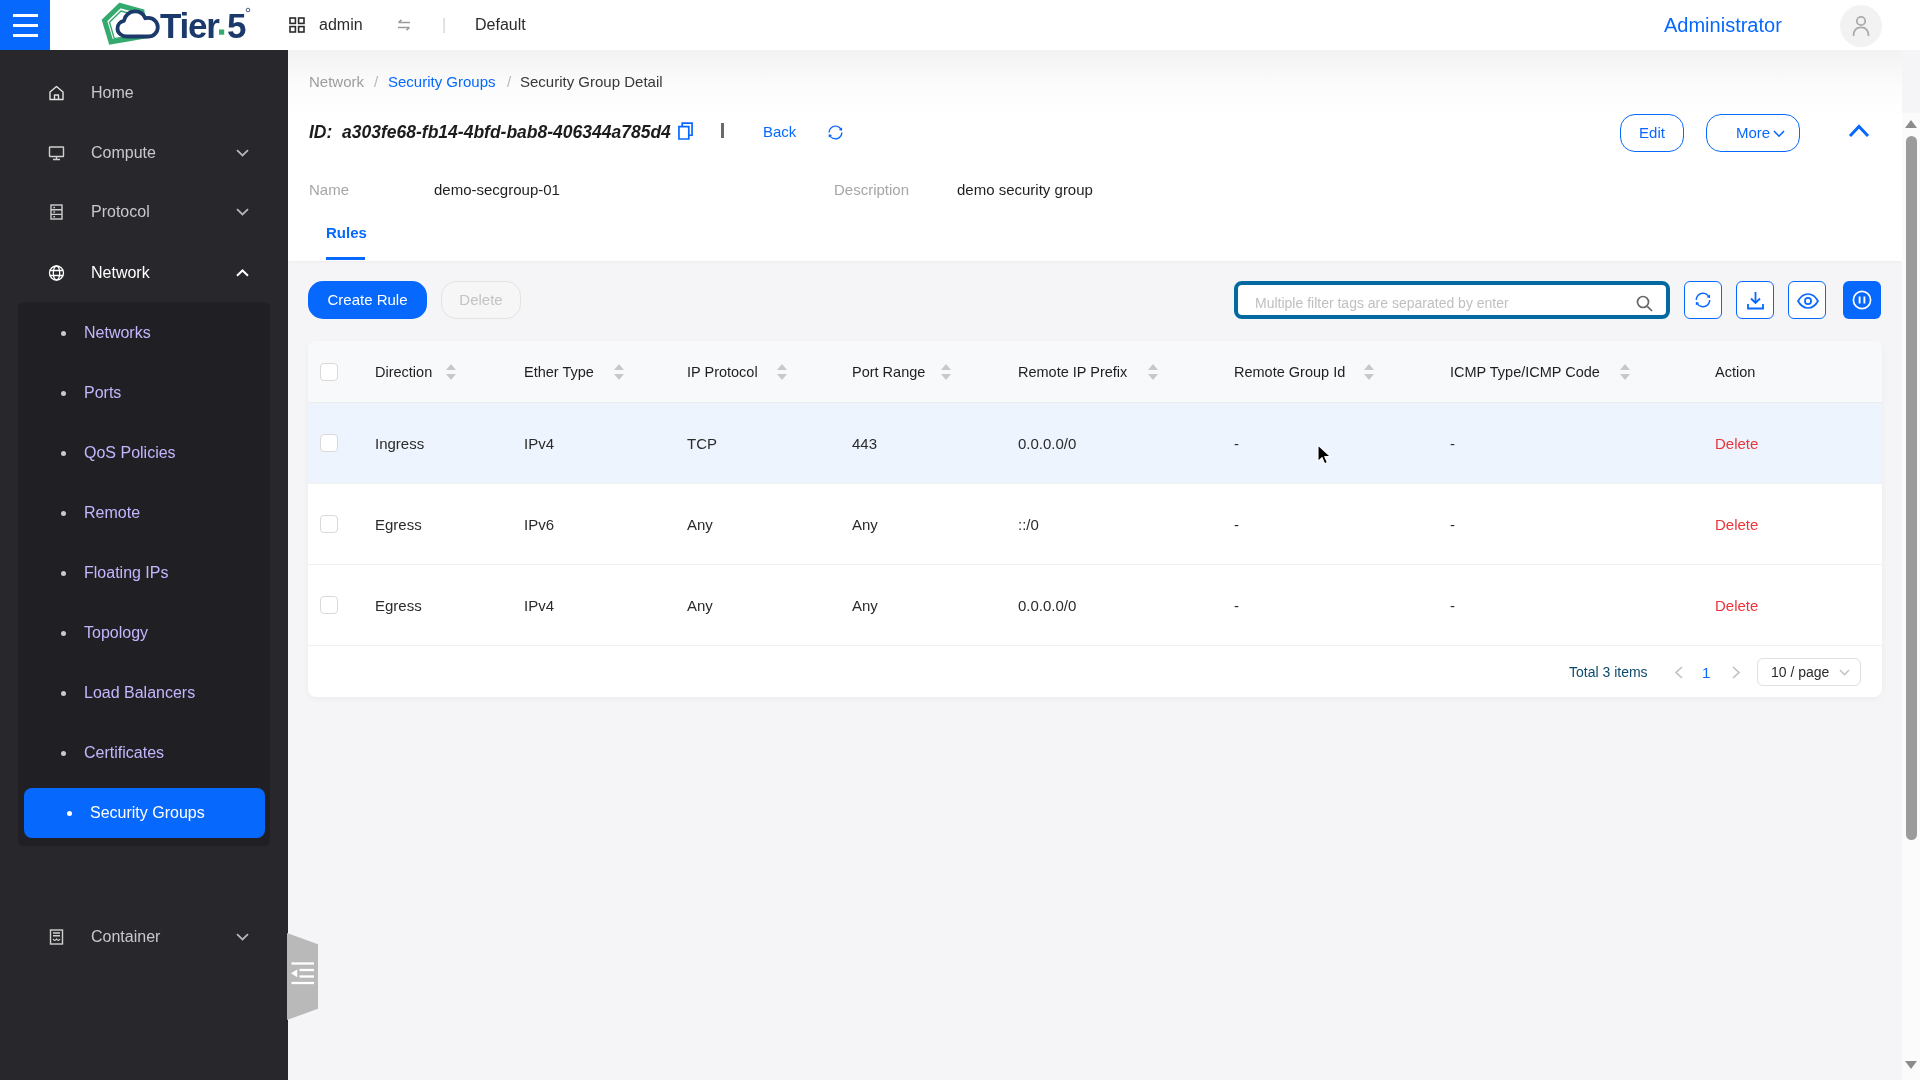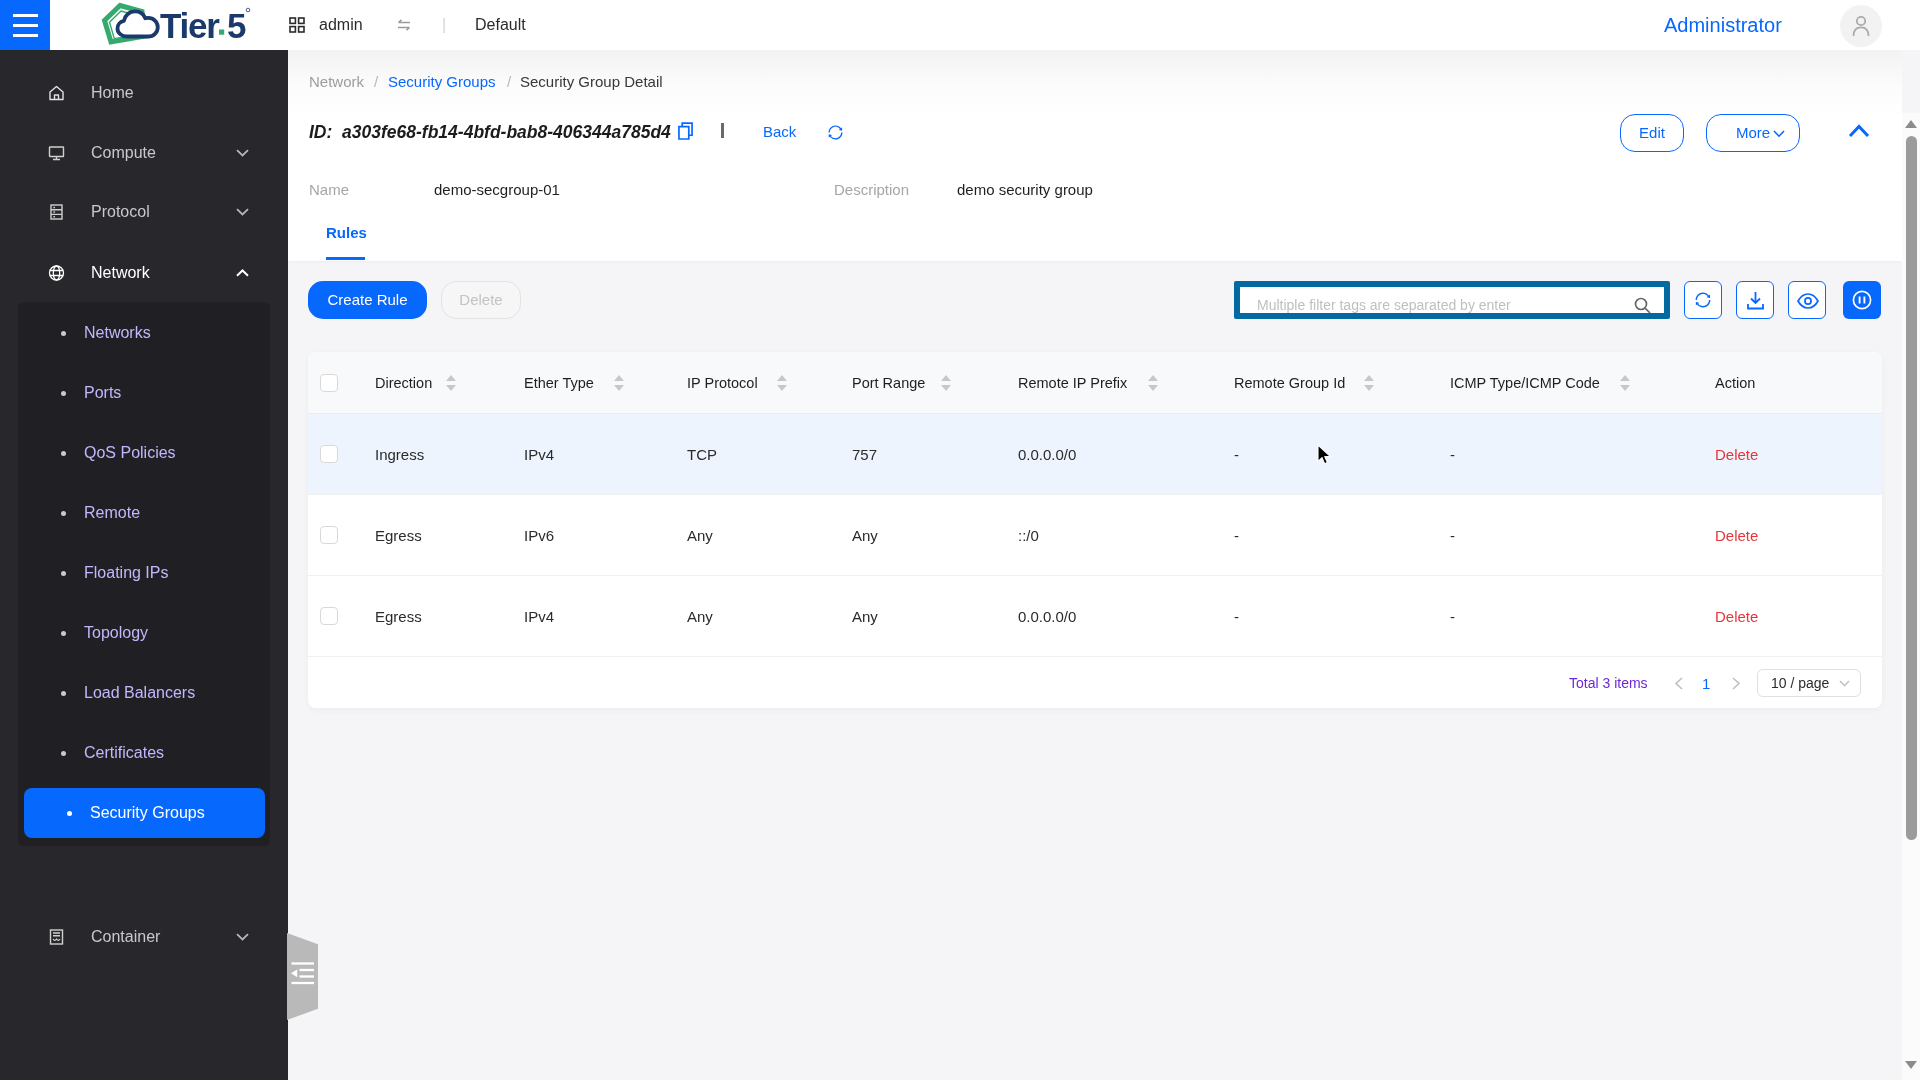--- a/index.html
+++ b/index.html
@@ -24,21 +24,21 @@
 #sg-pill { position:absolute; left:6px; top:486px; width:241px; height:50px; background:#0768fd; border-radius:8px; }
 #sg-pill .dot { background:#fff; }
 #sg-pill .s-label { color:#fff; }
 
 #main { position:absolute; left:288px; top:50px; width:1614px; height:1030px; background:#f5f5f7; }
 #crumbband { position:absolute; left:0; top:0; width:1614px; height:63px; background:linear-gradient(#f3f3f3 0%,#fcfcfc 60%,#ffffff 100%); font-size:15px; }
 #crumbband .bc { position:absolute; top:0; height:63px; line-height:63px; }
 #detailcard { position:absolute; left:0; top:63px; width:1614px; height:148px; background:#fff; box-shadow:0 1px 3px rgba(0,0,0,.04); }
 .btn { position:absolute; height:38px; border-radius:15px; font-size:15px; text-align:center; }
 .btn-line { border:1px solid #0768fd; color:#0768fd; background:#fff; }
-#tablebox { position:absolute; left:20px; top:302px; width:1574px; height:356px; background:#fff; border-radius:8px; box-shadow:0 2px 6px rgba(0,0,0,.04);text-align:right; }
+#tablebox { position:absolute; left:20px; top:291px; width:1574px; height:356px; background:#fff; border-radius:8px; box-shadow:0 2px 6px rgba(0,0,0,.04);text-align:right; }
 .thead { position:absolute; left:0; top:0; width:1574px; height:62px; background:#f8f9fb; border-radius:8px 8px 0 0; border-bottom:1px solid #ececee; }
 .trow { position:absolute; left:0; width:1574px; height:81px; border-bottom:1px solid #f0f0f0; font-size:15px; color:#2b2b2b; }
 .cell { position:absolute; top:50%; transform:translateY(-50%); white-space:nowrap; }
 .hcell { position:absolute; top:50%; transform:translateY(-50%); white-space:nowrap; font-size:14.5px; color:#1f1f1f; }
 .cb { position:absolute; left:12px; top:50%; margin-top:-9px; width:18px; height:18px; background:#fff; border:1px solid #d9d9d9; border-radius:4px; }
 .sorter { position:absolute; top:50%; margin-top:-9px; width:10px; height:18px; }
 .sorter .up { position:absolute; left:0; top:1px; width:0; height:0; border-left:5px solid transparent; border-right:5px solid transparent; border-bottom:6px solid #c8c8c8; }
 .sorter .dn { position:absolute; left:0; bottom:1px; width:0; height:0; border-left:5px solid transparent; border-right:5px solid transparent; border-top:6px solid #c8c8c8; }
 
 #sbar { position:absolute; right:0; top:113px; width:18px; height:967px; background:#fbfbfb; z-index:40; }
@@ -235,21 +235,21 @@
     <div class="abs" style="left:546px;top:68px;font-size:15px;color:#a6a6a6">Description</div>
     <div class="abs" style="left:669px;top:68px;font-size:15px;color:#1f1f1f">demo security group</div>
 
     <div class="abs" style="left:38px;top:111px;font-size:15px;font-weight:bold;color:#0768fd">Rules</div>
     <div class="abs" style="left:38px;top:144px;width:39px;height:3px;background:#0768fd"></div>
   </div>
 
   <div class="btn" style="left:20px;top:231px;width:119px;background:#0768fd;color:#fff;line-height:38px">Create Rule</div>
   <div class="btn" style="left:153px;top:231px;width:80px;background:#f6f6f6;border:1px solid #e3e3e3;color:#c3c3c3;line-height:36px">Delete</div>
 
-  <div class="abs" style="left:946px;top:231px;width:436px;height:38px;background:#fff;border:6px solid #0369a1;border-radius:2px">
+  <div class="abs" style="left:946px;top:231px;width:436px;height:38px;background:#fff;border:4px solid #0369a1;border-radius:8px">
     <div class="abs" style="left:17px;top:0;line-height:36px;font-size:14px;color:#bfbfbf">Multiple filter tags are separated by enter</div>
     <svg class="abs" style="right:13px;top:10px" width="17" height="17" viewBox="0 0 17 17" fill="none" stroke="#666" stroke-width="1.7">
         <circle cx="7" cy="7" r="5.5"></circle>
         <path d="M11.3 11.3 L16 16"></path>
       </svg>
   </div>
 
   <div class="abs" style="left:1396px;top:231px;width:38px;height:38px;border:1px solid #0768fd;border-radius:6px;background:#fff">
     <svg class="abs" style="left:9px;top:9px" width="18" height="18" viewBox="0 0 1024 1024" fill="#0768fd">
         <path d="M168 504.2c1-43.7 10-86.1 26.9-126 17.3-41 42.1-77.7 73.7-109.4S337 212.3 378 195c42.4-17.9 87.4-27 133.9-27s91.5 9.1 133.8 27c41 17.3 77.7 42.1 109.3 73.8 9.9 9.9 19.2 20.4 27.8 31.4l-60.2 47c-5.3 4.1-3.5 12.5 3 14.1l175.6 43c5 1.2 9.9-2.6 9.9-7.7l.8-180.9c0-6.7-7.7-10.5-12.9-6.3l-56.4 44.1C765.8 155.1 646.2 92 511.8 92 282.7 92 96.3 275.6 92 503.8c-.1 4.5 3.5 8.2 8 8.2h60c4.4 0 7.9-3.5 8-7.8zM856 512c-4.4 0-7.9 3.5-8 7.8-1 43.7-10 86.1-26.9 126-17.3 41-42.1 77.8-73.7 109.4S679 811.7 638 829c-42.3 17.9-87.4 27-133.8 27-46.5 0-91.5-9.1-133.8-27-41-17.3-77.7-42.1-109.3-73.8-9.9-9.9-19.2-20.4-27.8-31.4l60.2-47c5.3-4.1 3.5-12.5-3-14.1l-175.6-43c-5-1.2-9.9 2.6-9.9 7.7l-.7 181c0 6.7 7.7 10.5 12.9 6.3l56.4-44.1C258.2 868.9 377.8 932 512.2 932c229.2 0 415.5-183.7 419.8-411.8.1-4.5-3.5-8.2-8-8.2h-60z"></path>
@@ -312,21 +312,21 @@
           <div class="up"></div>
           <div class="dn"></div>
         </div>
       <div class="hcell" style="left:1407px">Action</div>
     </div>
     <div class="trow" style="top:62px;background:#edf4fd">
       <div class="cb"></div>
       <div class="cell" style="left:67px">Ingress</div>
       <div class="cell" style="left:216px">IPv4</div>
       <div class="cell" style="left:379px">TCP</div>
-      <div class="cell" style="left:544px">757</div>
+      <div class="cell" style="left:544px">443</div>
       <div class="cell" style="left:710px">0.0.0.0/0</div>
       <div class="cell" style="left:926px">-</div>
       <div class="cell" style="left:1142px">-</div>
       <div class="cell" style="left:1407px;color:#e8353a">Delete</div>
     </div>
     <div class="trow" style="top:143px">
       <div class="cb"></div>
       <div class="cell" style="left:67px">Egress</div>
       <div class="cell" style="left:216px">IPv6</div>
       <div class="cell" style="left:379px">Any</div>
@@ -342,21 +342,21 @@
       <div class="cell" style="left:216px">IPv4</div>
       <div class="cell" style="left:379px">Any</div>
       <div class="cell" style="left:544px">Any</div>
       <div class="cell" style="left:710px">0.0.0.0/0</div>
       <div class="cell" style="left:926px">-</div>
       <div class="cell" style="left:1142px">-</div>
       <div class="cell" style="left:1407px;color:#e8353a">Delete</div>
     </div>
 
     <div class="abs" style="left:0;top:306px;width:1574px;height:50px">
-      <div class="cell" style="left:1261px;font-size:14px;color:#6d28d9">Total 3 items</div>
+      <div class="cell" style="left:1261px;font-size:14px;color:#0c4a6e">Total 3 items</div>
       <svg class="cell" style="left:1366px;margin-top:-6px;transform:none" width="9" height="13" viewBox="0 0 9 13" fill="none" stroke="#bfbfbf" stroke-width="1.6">
           <path d="M8 1 L2 6.5 L8 12"></path>
         </svg>
       <div class="cell" style="left:1394px;font-size:15px;color:#0768fd">1</div>
       <svg class="cell" style="left:1424px;margin-top:-6px;transform:none" width="9" height="13" viewBox="0 0 9 13" fill="none" stroke="#bfbfbf" stroke-width="1.6">
           <path d="M1 1 L7 6.5 L1 12"></path>
         </svg>
       <div class="abs" style="left:1449px;top:11px;width:104px;height:28px;border:1px solid #e0e0e0;border-radius:6px;background:#fff">
         <div class="abs" style="left:13px;top:0;line-height:26px;font-size:14px;color:#2b2b2b">10 / page</div>
         <svg class="abs" style="right:10px;top:10px" width="11" height="7" viewBox="0 0 11 7" fill="none" stroke="#bfbfbf" stroke-width="1.4">

